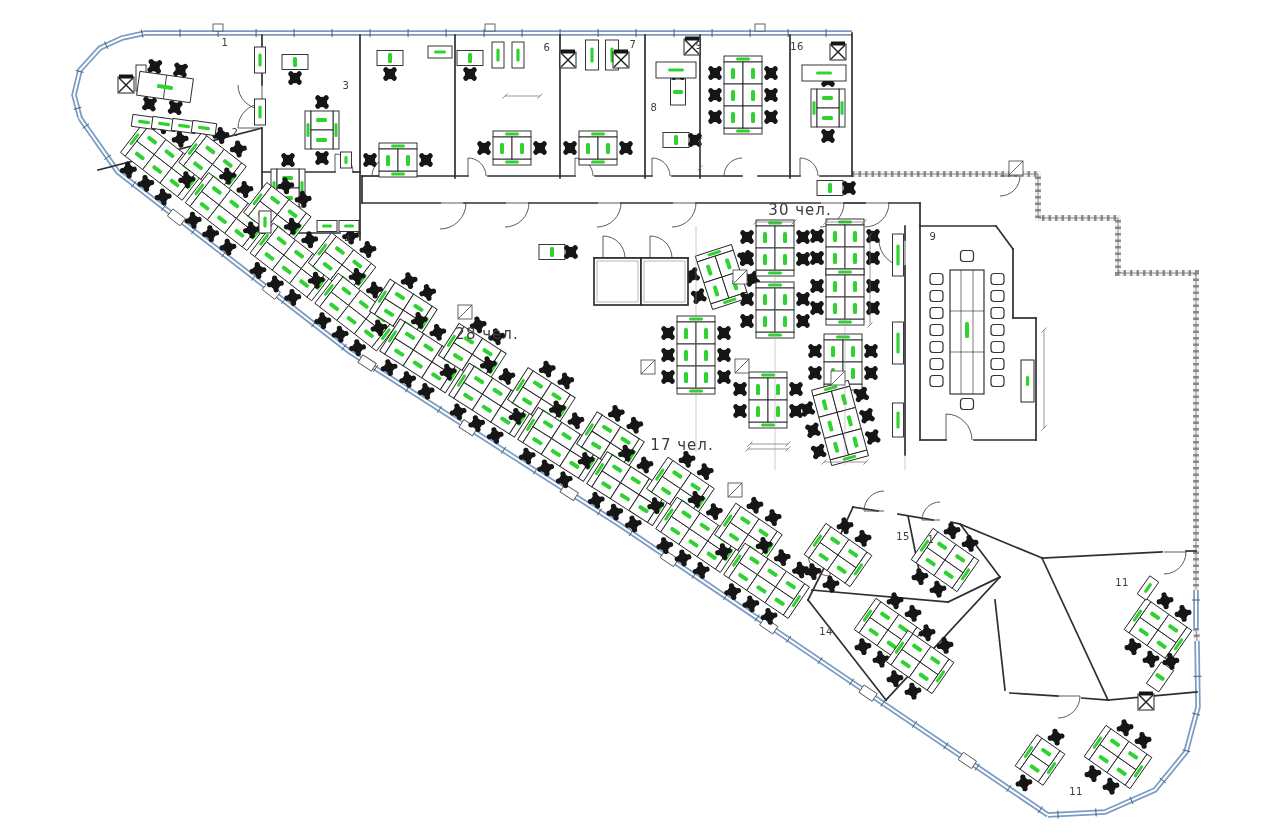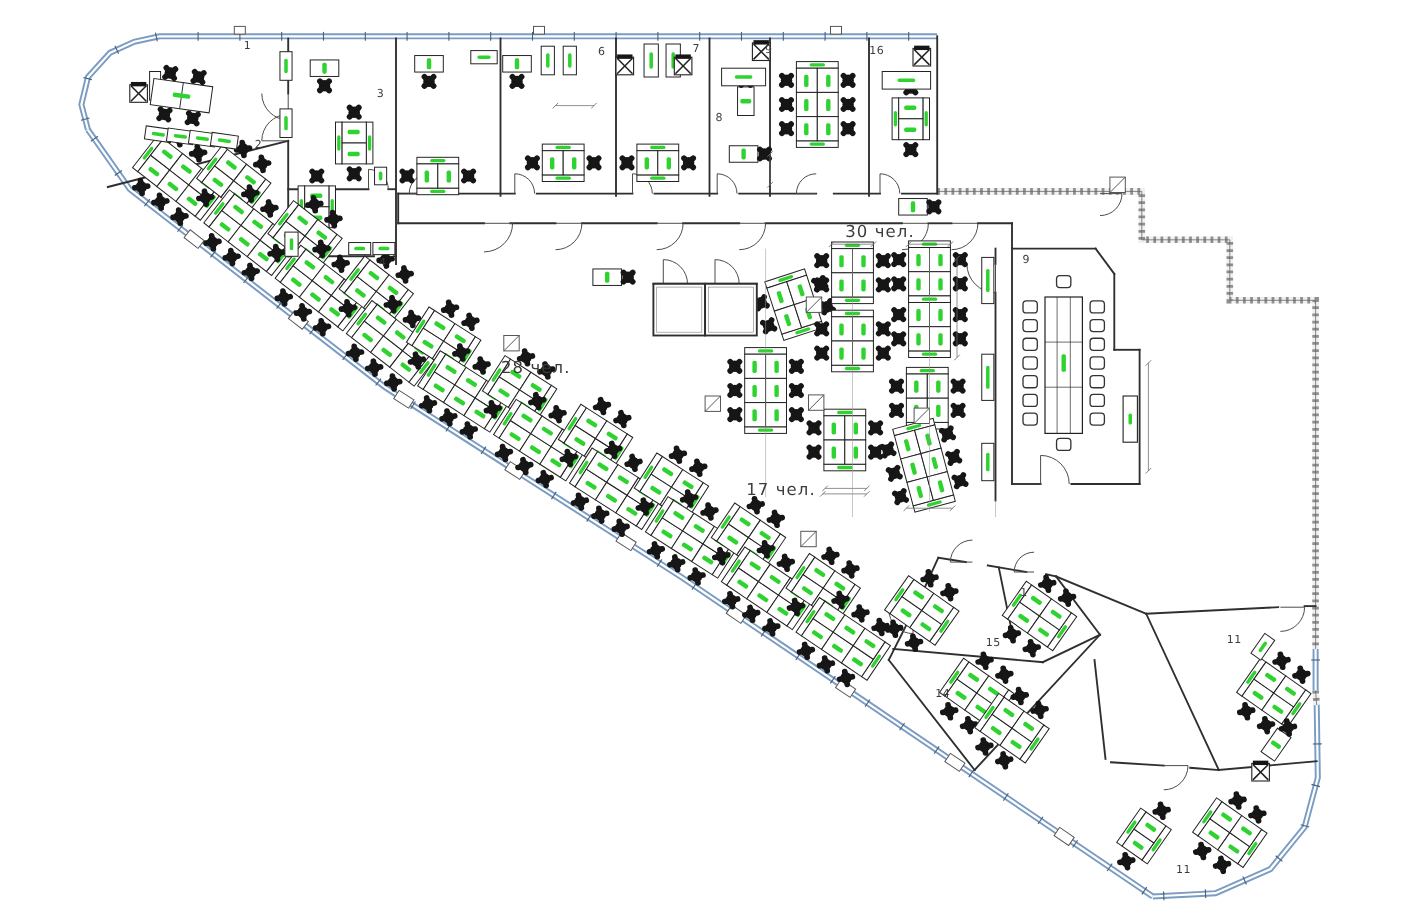--- a/index.html
+++ b/index.html
@@ -2132,20 +2132,20 @@
       <div class="lbl room" style="left: 346px; top: 86px;">3</div>
       <div class="lbl room" style="left: 348px; top: 240px;">4</div>
       <div class="lbl room" style="left: 547px; top: 48px;">6</div>
       <div class="lbl room" style="left: 633px; top: 45px;">7</div>
       <div class="lbl room" style="left: 654px; top: 108px;">8</div>
       <div class="lbl room" style="left: 699px; top: 46px;">9</div>
       <div class="lbl room" style="left: 797px; top: 47px;">16</div>
       <div class="lbl room" style="left: 1122px; top: 583px;">11</div>
       <div class="lbl room" style="left: 1076px; top: 792px;">11</div>
       <div class="lbl room" style="left: 931px; top: 540px;">1</div>
-      <div class="lbl room" style="left: 857px; top: 632px;">14</div>
-      <div class="lbl room" style="left: 903px; top: 537px; margin-top: 48px;">15</div>
+      <div class="lbl room" style="left: 826px; top: 632px;">14</div>
+      <div class="lbl room" style="left: 903px; top: 537px;">15</div>
       <div class="lbl room" style="left: 933px; top: 237px;">9</div>
       <div class="lbl zone" style="left: 800px; top: 211px;">30 чел.</div>
       <div class="lbl zone" style="left: 487px; top: 288px; margin-top: 47px;">28 чел.</div>
-      <div class="lbl zone" style="left: 710px; top: 446px;">17 чел.</div>
+      <div class="lbl zone" style="left: 682px; top: 446px;">17 чел.</div>
     </div>
 </div>
 
 </body></html>

